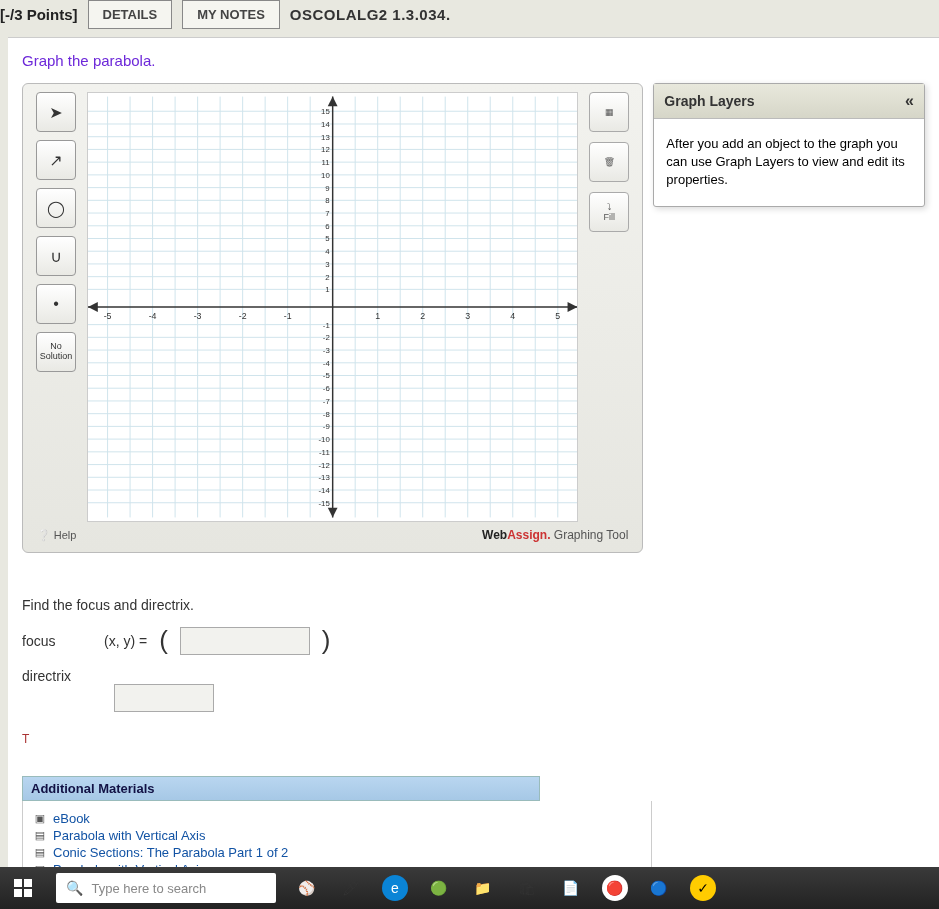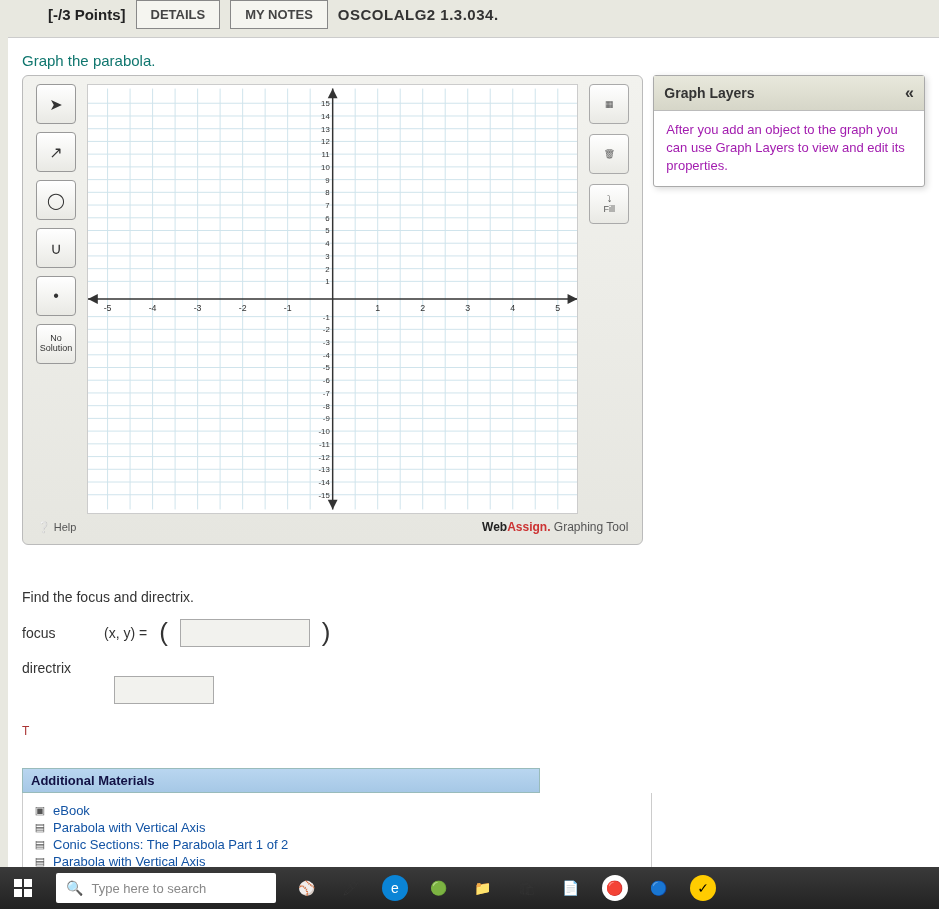--- a/index.html
+++ b/index.html
@@ -1,42 +1,42 @@
 <!DOCTYPE html>
 <html><head>
 <meta charset="utf-8">
 <style>
   * { box-sizing: border-box; margin: 0; padding: 0; }
   body { font-family: Arial, Helvetica, sans-serif; background: #e8e8e0; width: 939px; height: 909px; overflow: hidden; position: relative; color: #333; }
   .topbar { display: flex; align-items: center; gap: 10px; padding: 0 8px 8px 0; }
-  .points { font-weight: bold; font-size: 15px; color: #222; padding-left: 48px; }
+  .points { font-weight: bold; font-size: 15px; color: #222; }
   .topbtn { border: 1px solid #888; background: #f5f5f0; padding: 6px 14px; font-size: 13px; cursor: pointer; font-weight: bold; color: #444; }
   .assign-code { font-weight: bold; font-size: 15px; color: #333; letter-spacing: 0.5px; }
   .content { background: #fff; margin: 0 0 0 8px; padding: 14px 14px 0 14px; border-top: 1px solid #ccc; }
-  .prompt { font-size: 15px; color: #0f766e; margin-bottom: 6px; }
+  .prompt { font-size: 15px; color: #6d28d9; margin-bottom: 14px; }
   .equation { font-size: 15px; font-style: italic; margin-left: 44px; margin-bottom: 6px; }
   .equation sup { font-size: 10px; }
   .graph-area { display: flex; gap: 10px; align-items: flex-start; }
   .graph-widget { border: 1px solid #bbb; border-radius: 6px; background: linear-gradient(#f2f2ee,#e6e6e0); padding: 8px; width: 640px; }
   .widget-inner { display: flex; }
   .tool-col { width: 50px; display: flex; flex-direction: column; gap: 8px; align-items: center; }
   .tool-btn { width: 40px; height: 40px; border: 1px solid #999; border-radius: 4px; background: linear-gradient(#fff,#e9e9e4); display: flex; align-items: center; justify-content: center; cursor: pointer; font-size: 16px; }
   .tool-btn.small { font-size: 9px; line-height: 1.1; text-align: center; flex-direction: column; }
   .grid-zone { flex: 1; background: #fff; border: 1px solid #ccc; margin: 0 6px; position: relative; height: 430px; }
   svg.grid { width: 100%; height: 100%; display: block; }
   .side-col { width: 50px; display: flex; flex-direction: column; gap: 10px; align-items: center; }
   .side-btn { width: 40px; height: 40px; border: 1px solid #aaa; border-radius: 4px; background: linear-gradient(#fff,#e9e9e4); display: flex; flex-direction: column; align-items: center; justify-content: center; cursor: pointer; font-size: 9px; color: #555; }
   .help-row { display: flex; align-items: center; justify-content: space-between; margin-top: 4px; padding: 2px 6px; }
   .help { font-size: 11px; color: #555; cursor: pointer; display: flex; align-items: center; gap: 3px; }
   .brand { font-size: 12px; color: #555; margin-left: 16px; }
   .brand b { color: #222; }
   .brand .assign-red { color: #c33; font-weight: bold; }
   .layers-panel { width: 280px; background: #fff; border: 1px solid #aaa; border-radius: 3px; box-shadow: 2px 2px 6px rgba(0,0,0,.15); }
   .layers-head { background: linear-gradient(#e8e8dc,#d6d6c8); padding: 8px 10px; font-size: 14px; font-weight: bold; display: flex; justify-content: space-between; align-items: center; border-bottom: 1px solid #bbb; }
-  .layers-body { padding: 10px 12px; font-size: 13px; color: #a21caf; line-height: 1.4; }
+  .layers-body { padding: 16px 12px; font-size: 13px; color: #000000; line-height: 1.4; }
   .collapse { font-size: 16px; cursor: pointer; font-weight: bold; }
   .section2 { margin-top: 44px; font-size: 14px; }
   .row { display: flex; align-items: center; gap: 12px; margin-top: 12px; }
   .row .label { min-width: 70px; }
   .paren { font-size: 26px; color: #333; }
   .val-input { border: 1px solid #aaa; background: #f2f2ee; height: 28px; width: 130px; padding: 3px 6px; font-size: 13px; }
   .val-input.small { width: 100px; margin-left: 92px; }
   .addl { margin-top: 30px; }
   .addl-head { background: linear-gradient(#b9d6f0,#a6c8e6); border: 1px solid #9bb; padding: 4px 8px; font-size: 13px; font-weight: bold; color: #114; width: 518px; }
   .addl-body { border: 1px solid #ccc; border-top: none; padding: 8px 10px; font-size: 13px; width: 630px; background: #fff; }

